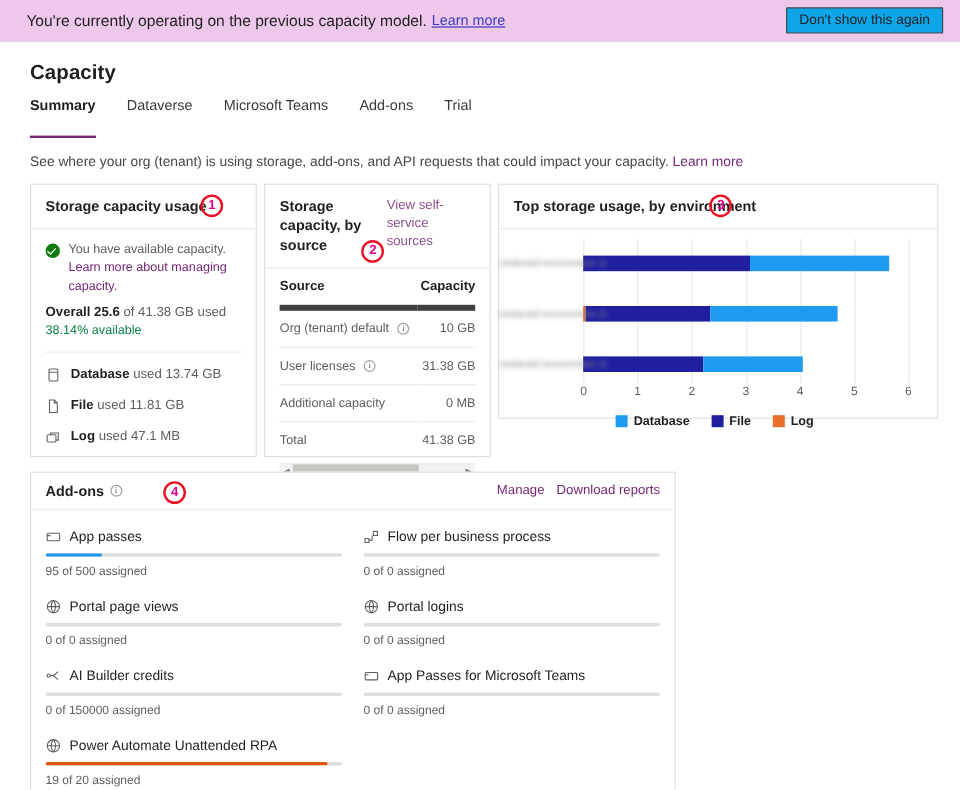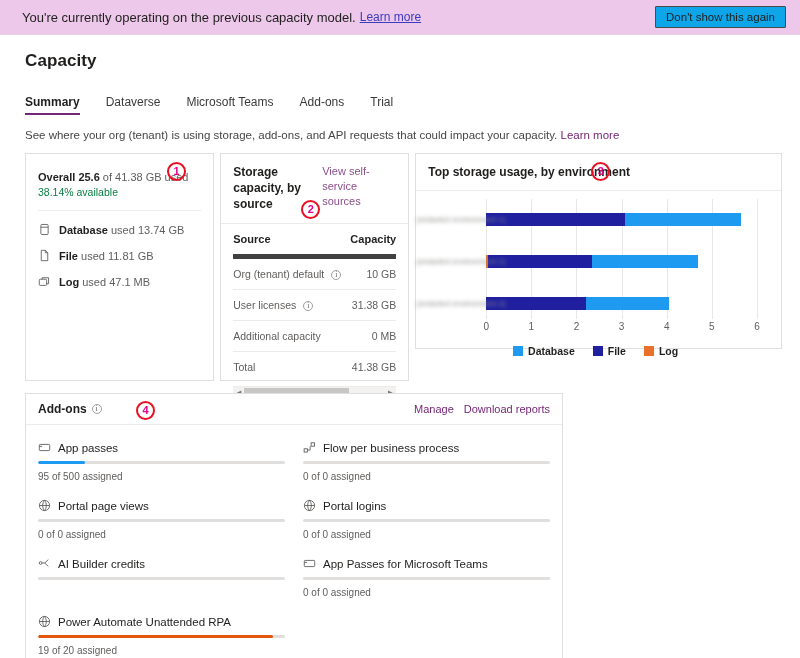--- a/index.html
+++ b/index.html
@@ -49,21 +49,21 @@
   .tabs {
     display:flex;
     gap:26px;
     margin:22px 0 0 7px;
     align-items:flex-end;
     height:22px;
   }
   .tab {
     font-size:12px;
     color:#3b3a39;
-    padding-bottom:6px;
+    padding-bottom:20px;
     cursor:pointer;
     position:relative;
     white-space:nowrap;
   }
   .tab.active { color:#201f1e; font-weight:600; }
   .tab.active::after {
     content:"";
     position:absolute;
     left:0; right:0; bottom:0;
     height:2px;
@@ -262,22 +262,32 @@
   </div>
 
   <div class="subtitle">
     <span>See where your org (tenant) is using storage, add-ons, and API requests that could impact your capacity.</span>
     <a>Learn more</a>
   </div>
 
   <div class="cards">
 
     <div class="card" id="card-usage">
+      <div class="card-head">
+        <div class="card-title">Storage capacity usage</div>
+      </div>
       <div class="marker" style="left:141px; top:8px;">1</div>
       <div class="card-body">
+        <div class="ok-row">
+          <div class="ok-check"></div>
+          <div class="ok-text">
+            <span>You have available capacity.</span>
+            <span class="lnk">Learn more about managing capacity.</span>
+          </div>
+        </div>
         <div class="overall">
           <b>Overall</b>
           <b>25.6</b>
           <span>of 41.38 GB used</span>
         </div>
         <div class="avail">38.14% available</div>
 
         <div class="divider"></div>
 
         <div class="use-row">
@@ -507,20 +517,21 @@
               <svg viewBox="0 0 16 16" width="13" height="13" fill="none" stroke="#605e5c" stroke-width="1.1">
                 <circle cx="3.2" cy="7.4" r="1.7"></circle>
                 <path d="M4.9 7.4h3.4l4.4-4.2M8.3 7.4l4.4 4.2"></path>
               </svg>
             </span>
             <span class="ao-name">AI Builder credits</span>
           </div>
           <div class="ao-bar">
             <div class="ao-fill" style="width: 0%; background: rgb(30, 155, 240);"></div>
           </div>
+          <div class="ao-sub">0 of 150000 assigned</div>
         </div>
         <div class="ao">
           <div class="ao-head">
             <span class="ic">
               <svg viewBox="0 0 16 16" width="13" height="13" fill="none" stroke="#605e5c" stroke-width="1.1">
                 <rect x="1.6" y="4.2" width="12.8" height="7.6" rx="1"></rect>
                 <path d="M1.6 6.6h3.4"></path>
               </svg>
             </span>
             <span class="ao-name">App Passes for Microsoft Teams</span>

